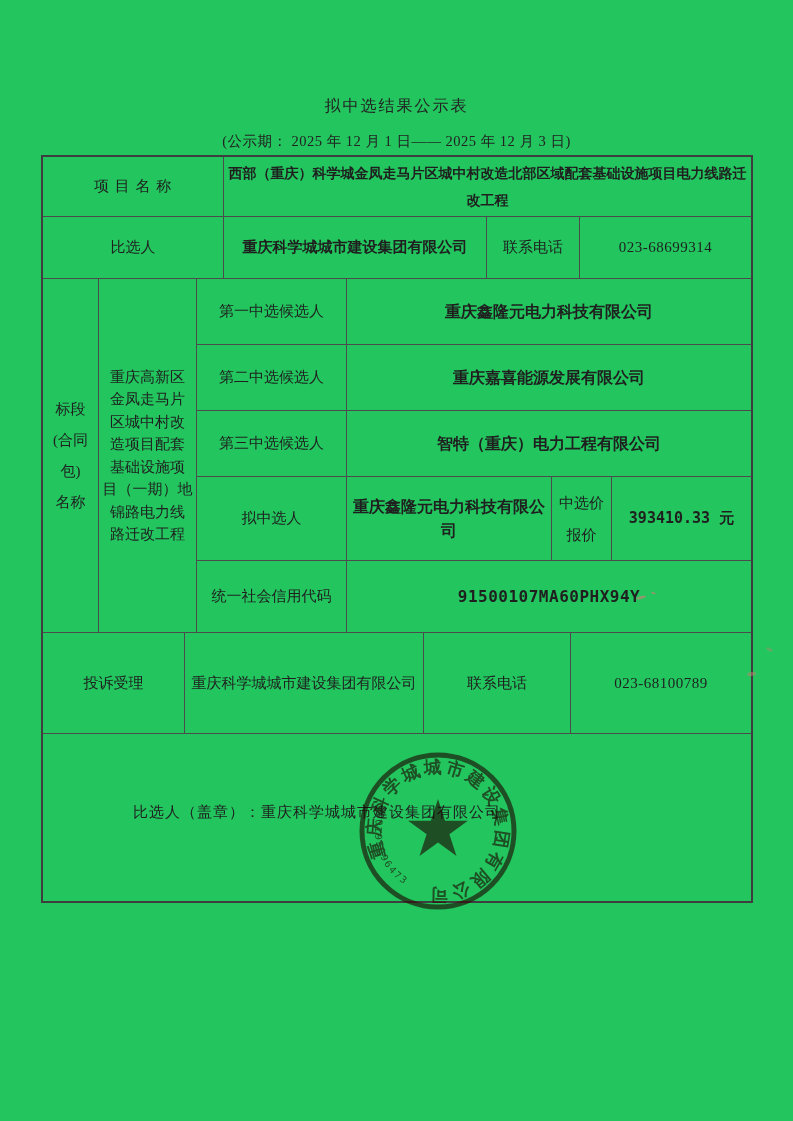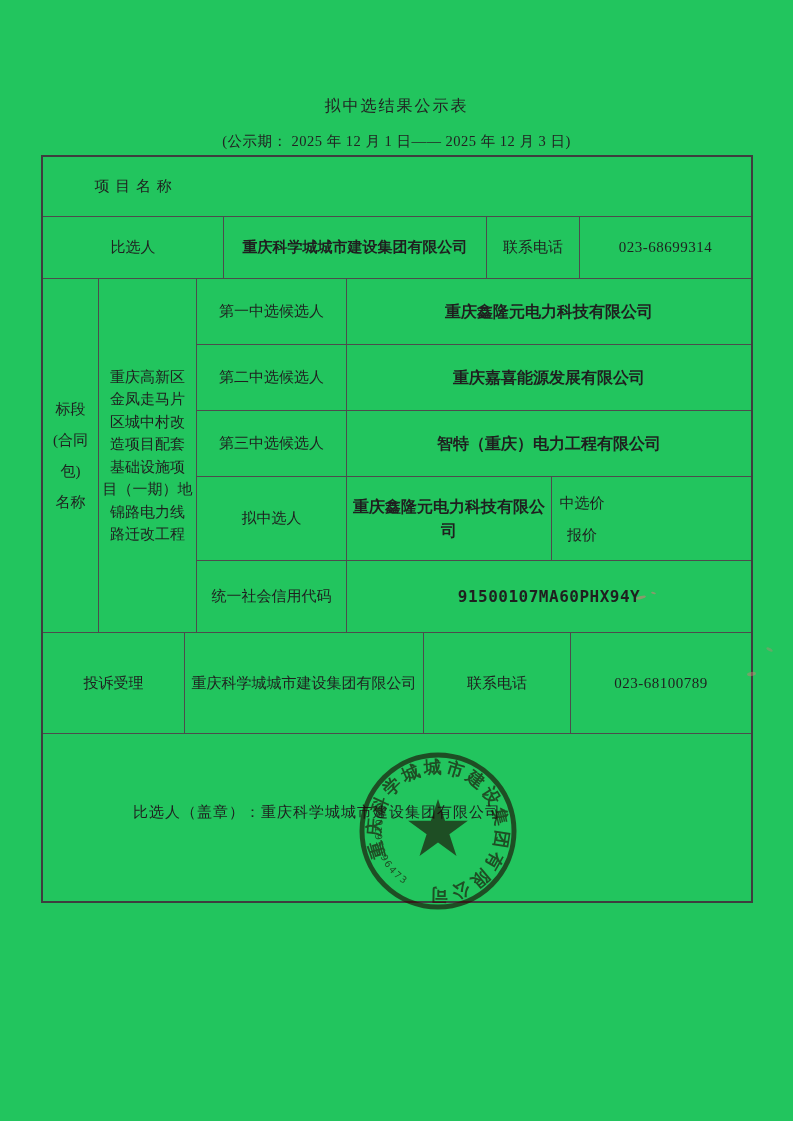--- a/index.html
+++ b/index.html
@@ -87,20 +87,21 @@
 
 <div class="page">
 
   <div class="doc-title">拟中选结果公示表</div>
   <div class="doc-subtitle">(公示期：  2025 年 12 月 1 日—— 2025 年 12 月 3 日)</div>
 
   <div class="tbl">
 
     <div class="row r1">
       <div class="cell c-label">项 目 名 称</div>
+      <div class="cell c-val co">西部（重庆）科学城金凤走马片区城中村改造北部区域配套基础设施项目电力线路迁改工程</div>
     </div>
 
     <div class="row r2">
       <div class="cell c1">比选人</div>
       <div class="cell c2 co">重庆科学城城市建设集团有限公司</div>
       <div class="cell c3">联系电话</div>
       <div class="cell c4 num">023-68699314</div>
     </div>
 
     <div class="row rmid">
@@ -133,20 +134,21 @@
           <div class="cell c-cand-label">第三中选候选人</div>
           <div class="cell c-cand-val co">智特（重庆）电力工程有限公司</div>
         </div>
         <div class="mrow m4">
           <div class="cell c-cand-label">拟中选人</div>
           <div class="cell c-win-val co">重庆鑫隆元电力科技有限公司</div>
           <div class="cell c-price-label">
             <span>中选价</span>
             <span>报价</span>
           </div>
+          <div class="cell c-price">393410.33 元</div>
         </div>
         <div class="mrow m5">
           <div class="cell c-code-label">统一社会信用代码</div>
           <div class="cell c-code-val mono">91500107MA60PHX94Y</div>
         </div>
       </div>
     </div>
 
     <div class="row r8">
       <div class="cell c1">投诉受理</div>

